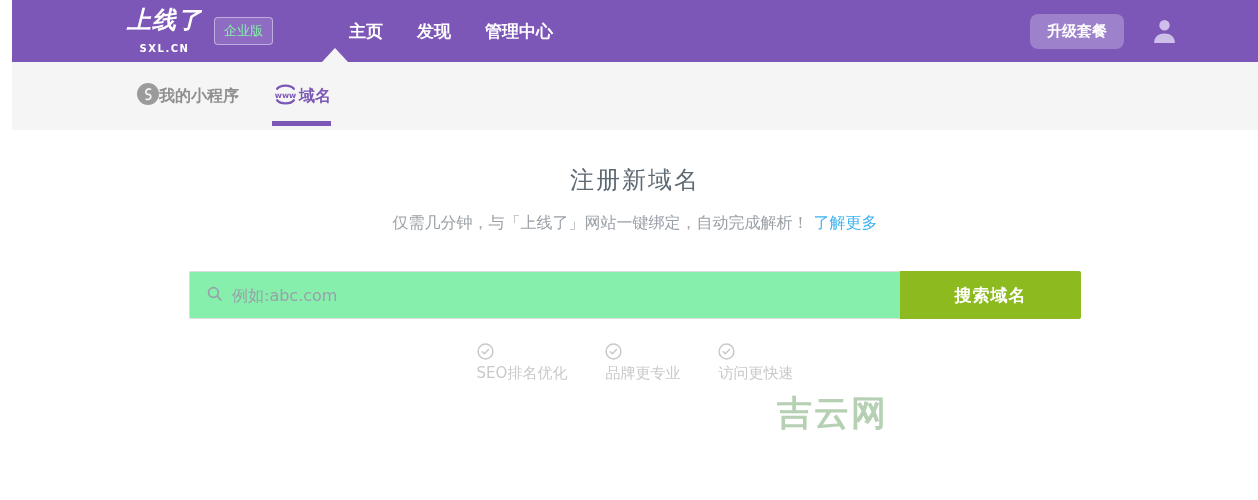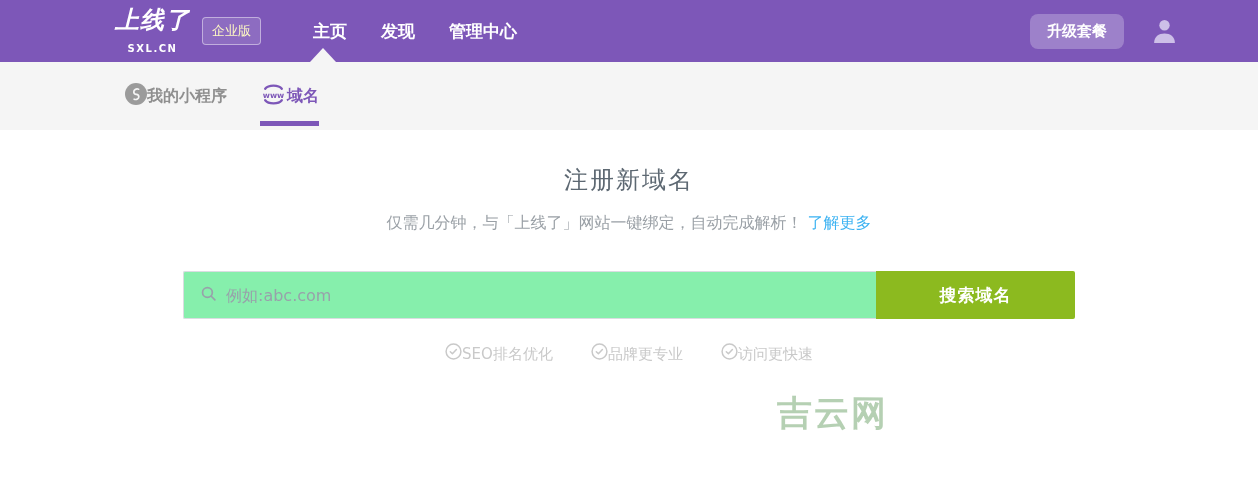--- a/index.html
+++ b/index.html
@@ -1,28 +1,28 @@
 <!DOCTYPE html>
 <html><head>
 <meta charset="utf-8">
 <style>
   * { margin:0; padding:0; box-sizing:border-box; }
   html,body { width:1258px; height:500px; background:#fff; overflow:hidden;
     font-family:"DejaVu Sans","Liberation Sans",sans-serif; }
-  .page { position:relative; width:1258px; height:500px; }
+  .page { position:relative; width:1258px; height:500px;padding-left:12px; }
 
   
   .header { position:relative; height:62px; background:#7d57b8;
     display:flex; align-items:center; padding:0 81px 0 115px; }
   .logo-block { display:flex; flex-direction:column; align-items:center; line-height:1; margin-right:12px; }
   .logo-title { color:#fff; font-size:24px; font-weight:bold; font-style:italic; letter-spacing:1px; }
   .logo-sub { color:#fff; font-size:10px; font-weight:bold; letter-spacing:1.5px; margin-top:12px;text-align:center; }
   .badge { border:1px solid rgba(255,255,255,.45); background:rgba(255,255,255,.13);
-    color:#fef9c3; font-size:13px; padding:4px 9px; border-radius:4px; }
-  .top-nav { display:flex; align-items:center; margin-left:52px; gap:34px; }
+    color:#86efac; font-size:13px; padding:4px 9px; border-radius:4px; }
+  .top-nav { display:flex; align-items:center; margin-left:76px; gap:34px; }
   .top-nav-item { color:#fff; font-size:17px; font-weight:bold; cursor:pointer; }
   .notch { position:absolute; bottom:0; left:310px; width:0; height:0;
     border-left:13px solid transparent; border-right:13px solid transparent;
     border-bottom:14px solid #f5f5f5; }
   .header-spacer { flex:1; }
   .upgrade-btn { background:rgba(255,255,255,.25); color:#fff; font-size:15px; font-weight:bold;
     border:none; border-radius:8px; padding:8px 17px; cursor:pointer; }
   .user-icon { margin-left:28px; cursor:pointer; display:flex; align-items:center; }
 
   
@@ -37,26 +37,26 @@
   .page-title { margin-top:34px; font-size:24px; font-weight:300; color:#5d6872; letter-spacing:2px; }
   .subtitle-row { margin-top:17px; font-size:16px; color:#9aa0a6; }
   .learn-more { color:#3eb3f2; cursor:pointer; text-decoration:none; }
 
   .search-row { width:892px; height:48px; margin:37px auto 0; display:flex; }
   .search-box { flex:1; display:flex; align-items:center; background:#86efac;
     border:1px solid #d9dde1; border-right:none; border-radius:2px 0 0 2px; padding-left:16px; }
   .search-input { border:none; outline:none; flex:1; margin-left:9px; font-size:16px; color:#3c4450;
     font-family:"DejaVu Sans","Liberation Sans",sans-serif; background:transparent; }
   .search-input::placeholder { color:#98a1aa; opacity:1; }
-  .search-btn { width:199px; background:#8cba1f; color:#fff; font-size:17px; font-weight:bold;
+  .search-btn { width:181px; background:#8cba1f; color:#fff; font-size:17px; font-weight:bold;
     border:none; border-radius:0 2px 2px 0; cursor:pointer; letter-spacing:1px;
     font-family:"DejaVu Sans","Liberation Sans",sans-serif; }
 
   .features { margin-top:24px; display:flex; justify-content:center; gap:38px; }
-  .feature { display:flex; align-items:flex-end; gap:0; color:#c9c9c9; font-size:15px; }
+  .feature { display:flex; align-items:flex-start; gap:0; color:#c9c9c9; font-size:15px;flex-direction:column; }
 
   .watermark { position:absolute; left:777px; top:390px; font-size:35px; font-weight:bold;
     color:#a9c8a6; letter-spacing:2px; opacity:.85; }
 </style>
 </head>
 <body>
 
 <div class="page">
 
   <div class="header">

